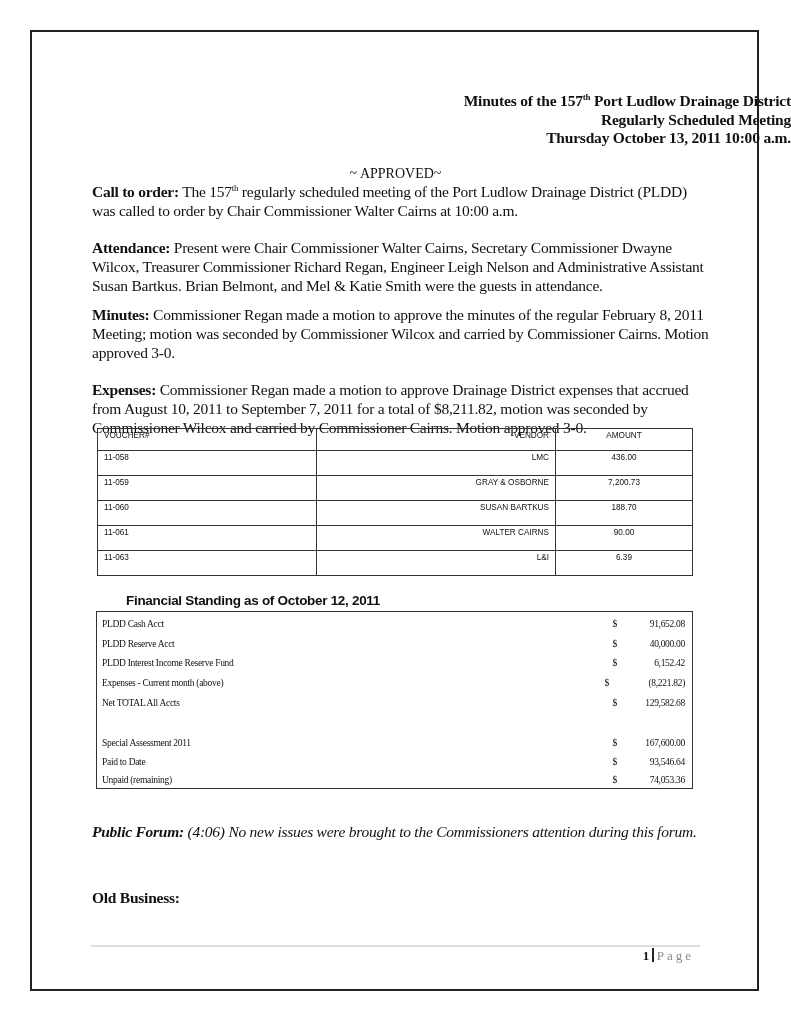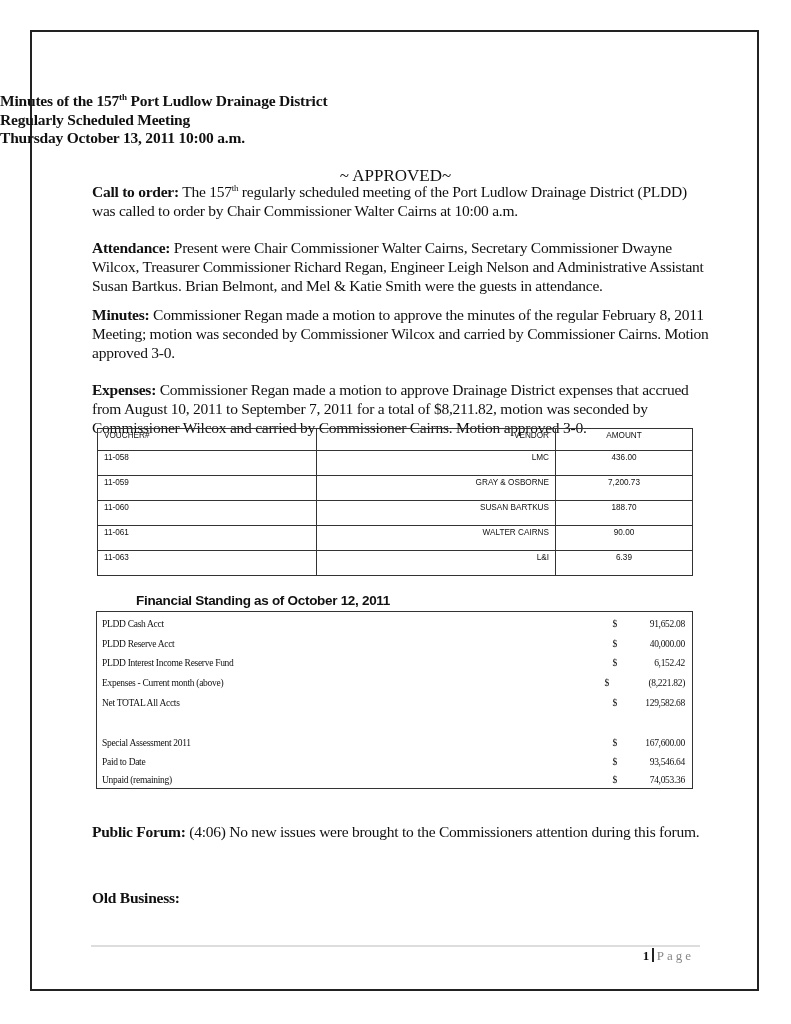--- a/index.html
+++ b/index.html
@@ -1,49 +1,49 @@
 <!DOCTYPE html>
 <html><head>
 <meta charset="utf-8">
 <style>
   html, body { margin: 0; padding: 0; background: #ffffff; }
   body { width: 791px; height: 1024px; position: relative; overflow: hidden;
          font-family: "Liberation Serif", "DejaVu Serif", serif; color: #111; }
   .page-border { position: absolute; left: 30px; top: 30px; width: 729px; height: 961px;
                  border: 2px solid #222; box-sizing: border-box; }
-  .title-block { position: absolute; left: 0; width: 791px; top: 92px; text-align: left;
+  .title-block { position: absolute; left: 0; width: 791px; top: 92px; text-align: right;
                  font-weight: bold; font-size: 15.5px; line-height: 18.5px; letter-spacing: -0.2px; }
   .title-block sup { font-size: 9px; vertical-align: 6px; line-height: 0; }
-  .approved { position: absolute; left: 0; width: 791px; top: 166px; text-align: center; font-size: 17px; }
+  .approved { position: absolute; left: 0; width: 791px; top: 166px; text-align: center; font-size: 14px; }
   .para { position: absolute; left: 92px; width: 620px; font-size: 15.5px; line-height: 19px; letter-spacing: -0.25px; }
   .para b { font-weight: bold; }
   .para sup { font-size: 9px; vertical-align: 6px; line-height: 0; }
   #p-call { top: 182px; }
   #p-attend { top: 238px; }
   #p-minutes { top: 305px; }
   #p-expenses { top: 380px; }
 
   table.voucher { position: absolute; left: 97px; top: 428px; width: 596px; border-collapse: collapse;
                   font-family: "Liberation Sans", "DejaVu Sans", sans-serif; font-size: 8.2px; }
   table.voucher td { border: 1.2px solid #333; height: 19px; padding: 3px 6px; vertical-align: top; padding-top: 2px; }
   table.voucher td.c1 { width: 206px; text-align: left; }
   table.voucher td.c2 { width: 226px; text-align: right; }
   table.voucher td.c3 { text-align: center; }
   table.voucher tr.head td { height: 16px; }
 
   .fin-title { position: absolute; left: 126px; top: 593px; font-family: "Liberation Sans", "DejaVu Sans", sans-serif;
-               font-weight: bold; font-size: 13.5px; letter-spacing: -0.3px; margin-left: 10px; }
+               font-weight: bold; font-size: 13.5px; letter-spacing: -0.3px; }
   .fin-box { position: absolute; left: 96px; top: 611px; width: 597px; height: 178px;
              border: 1.3px solid #333; box-sizing: border-box; font-size: 9.5px; letter-spacing: -0.3px; }
   .fin-row { position: absolute; left: 5px; right: 7px; height: 14px; }
   .fin-row .lbl { position: absolute; left: 0; top: 0; }
   .fin-row .dol { position: absolute; right: 68px; top: 0; }
   .fin-row .amt { position: absolute; right: 0; top: 0; text-align: right; }
 
-  #p-forum { top: 822px; }
+  #p-forum { top: 822px; font-style: italic; }
   #p-old { top: 888px; }
 
   .footer-rule { position: absolute; left: 91px; top: 945px; width: 609px; height: 1.5px; background: #ddd; }
   .footer-page { position: absolute; right: 97px; top: 948px; font-size: 13px; }
   .footer-page .num { font-weight: bold; color: #111; }
   .footer-page .sep { display: inline-block; width: 1.5px; height: 14px; background: #222; vertical-align: -2px; margin: 0 3px; }
   .footer-page .word { color: #888; letter-spacing: 3px; margin-top: 40px; }
 </style>
 </head>
 <body>

